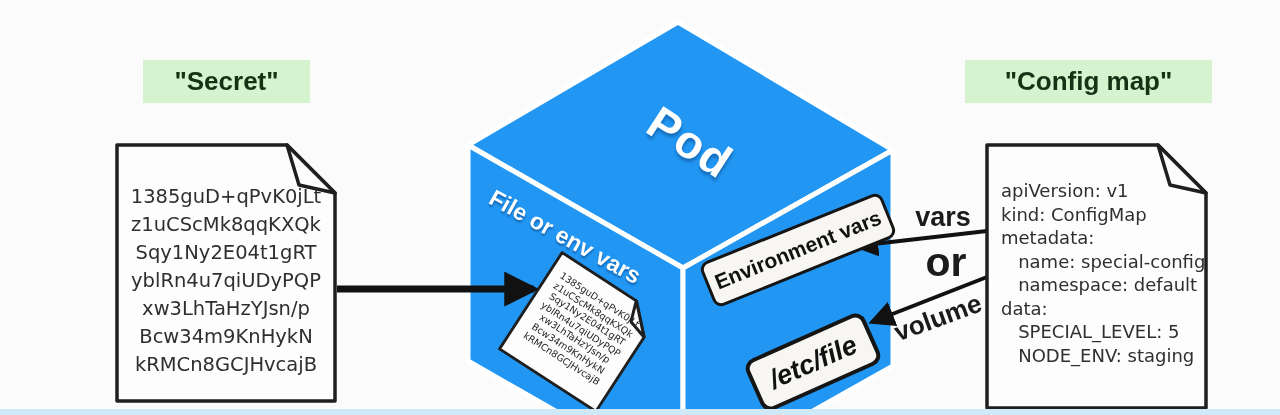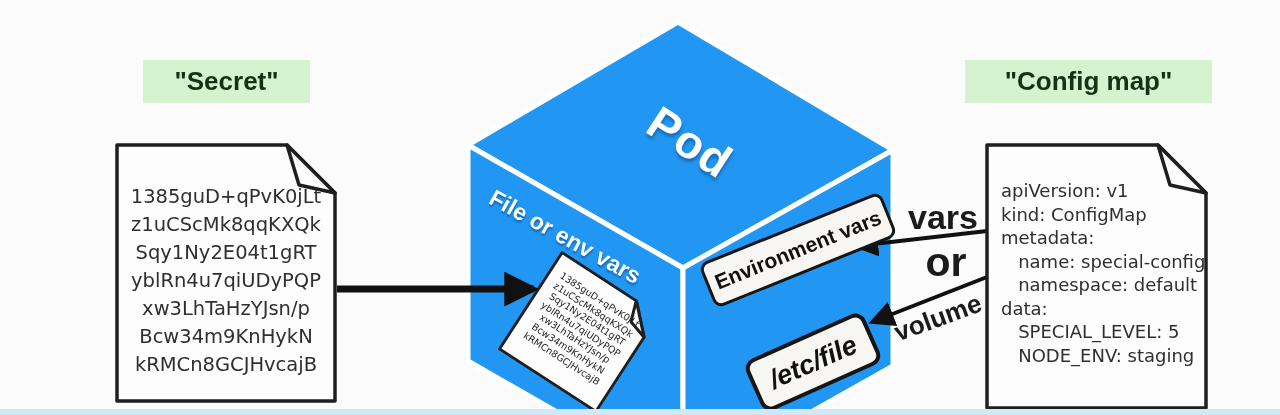--- a/index.html
+++ b/index.html
@@ -39,21 +39,21 @@
   
   .pill{
     position:absolute;display:flex;align-items:center;justify-content:center;
     background:#f7f6f2;border:3px solid #151515;border-radius:9px;
     color:#111;font-weight:bold;white-space:nowrap;
   }
   .env-pill{left:700px;top:226px;width:190px;height:42px;transform:rotate(-22deg);font-size:21px;}
   .etc-pill{left:748px;top:334px;width:122px;height:48px;transform:rotate(-24deg);font-size:27px;font-style:italic;border-width:4px;border-radius:11px;}
   
   .conn-label{transform:translate(-50%,-50%);color:#1b1b1b;white-space:nowrap;}
-  .vars-label{font-size:34px;font-weight:700;}
+  .vars-label{font-size:27px;font-weight:700;}
   .or-label{font-size:41px;font-weight:800;}
   .volume-label{font-size:26px;font-weight:600;transform:translate(-50%,-50%) rotate(-20deg);}
   .bottom-strip{left:0;bottom:0;width:1280px;height:6px;background:#cfe9f9;}
 </style>
 </head>
 <body>
 
 <div class="stage">
 
   <svg class="abs" style="left:0;top:0" width="1280" height="415" viewBox="0 0 1280 415">

